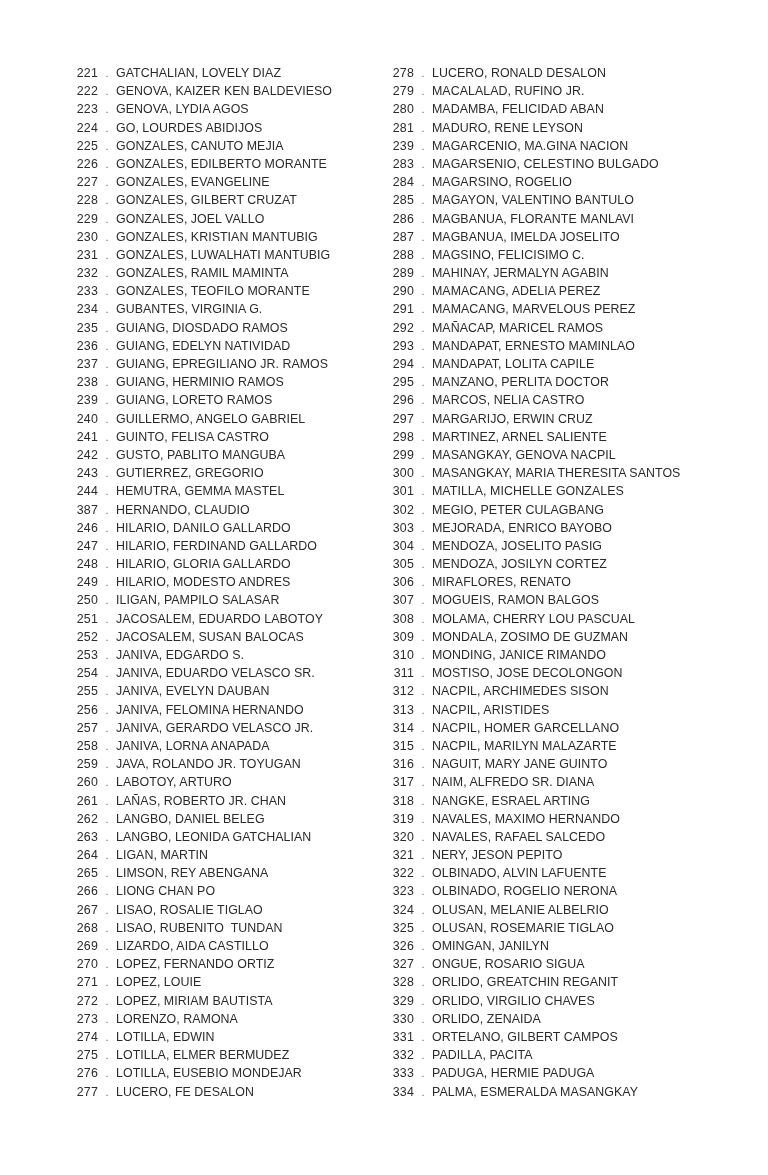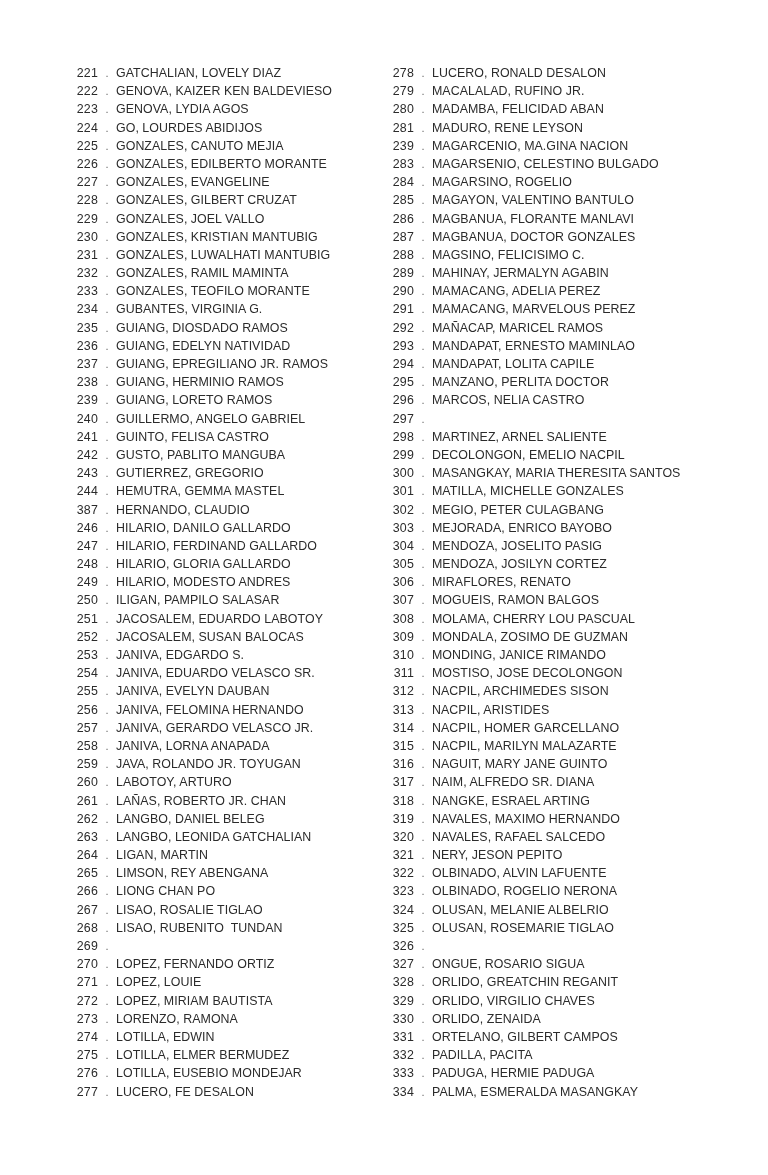--- a/index.html
+++ b/index.html
@@ -113,53 +113,53 @@
         <div class="entry"><span class="entry-number">259</span><span class="entry-dot">.</span><span class="entry-name">JAVA, ROLANDO JR. TOYUGAN</span></div>
         <div class="entry"><span class="entry-number">260</span><span class="entry-dot">.</span><span class="entry-name">LABOTOY, ARTURO</span></div>
         <div class="entry"><span class="entry-number">261</span><span class="entry-dot">.</span><span class="entry-name">LAÑAS, ROBERTO JR. CHAN</span></div>
         <div class="entry"><span class="entry-number">262</span><span class="entry-dot">.</span><span class="entry-name">LANGBO, DANIEL BELEG</span></div>
         <div class="entry"><span class="entry-number">263</span><span class="entry-dot">.</span><span class="entry-name">LANGBO, LEONIDA GATCHALIAN</span></div>
         <div class="entry"><span class="entry-number">264</span><span class="entry-dot">.</span><span class="entry-name">LIGAN, MARTIN</span></div>
         <div class="entry"><span class="entry-number">265</span><span class="entry-dot">.</span><span class="entry-name">LIMSON, REY ABENGANA</span></div>
         <div class="entry"><span class="entry-number">266</span><span class="entry-dot">.</span><span class="entry-name">LIONG CHAN PO</span></div>
         <div class="entry"><span class="entry-number">267</span><span class="entry-dot">.</span><span class="entry-name">LISAO, ROSALIE TIGLAO</span></div>
         <div class="entry"><span class="entry-number">268</span><span class="entry-dot">.</span><span class="entry-name">LISAO, RUBENITO  TUNDAN</span></div>
-        <div class="entry"><span class="entry-number">269</span><span class="entry-dot">.</span></div>
+        <div class="entry"><span class="entry-number">269</span><span class="entry-dot">.</span><span class="entry-name">LIZARDO, AIDA CASTILLO</span></div>
         <div class="entry"><span class="entry-number">270</span><span class="entry-dot">.</span><span class="entry-name">LOPEZ, FERNANDO ORTIZ</span></div>
         <div class="entry"><span class="entry-number">271</span><span class="entry-dot">.</span><span class="entry-name">LOPEZ, LOUIE</span></div>
         <div class="entry"><span class="entry-number">272</span><span class="entry-dot">.</span><span class="entry-name">LOPEZ, MIRIAM BAUTISTA</span></div>
         <div class="entry"><span class="entry-number">273</span><span class="entry-dot">.</span><span class="entry-name">LORENZO, RAMONA</span></div>
         <div class="entry"><span class="entry-number">274</span><span class="entry-dot">.</span><span class="entry-name">LOTILLA, EDWIN</span></div>
         <div class="entry"><span class="entry-number">275</span><span class="entry-dot">.</span><span class="entry-name">LOTILLA, ELMER BERMUDEZ</span></div>
         <div class="entry"><span class="entry-number">276</span><span class="entry-dot">.</span><span class="entry-name">LOTILLA, EUSEBIO MONDEJAR</span></div>
         <div class="entry"><span class="entry-number">277</span><span class="entry-dot">.</span><span class="entry-name">LUCERO, FE DESALON</span></div>
       </div>
     <div class="column column-right" id="col-right">
         <div class="entry"><span class="entry-number">278</span><span class="entry-dot">.</span><span class="entry-name">LUCERO, RONALD DESALON</span></div>
         <div class="entry"><span class="entry-number">279</span><span class="entry-dot">.</span><span class="entry-name">MACALALAD, RUFINO JR.</span></div>
         <div class="entry"><span class="entry-number">280</span><span class="entry-dot">.</span><span class="entry-name">MADAMBA, FELICIDAD ABAN</span></div>
         <div class="entry"><span class="entry-number">281</span><span class="entry-dot">.</span><span class="entry-name">MADURO, RENE LEYSON</span></div>
         <div class="entry"><span class="entry-number">239</span><span class="entry-dot">.</span><span class="entry-name">MAGARCENIO, MA.GINA NACION</span></div>
         <div class="entry"><span class="entry-number">283</span><span class="entry-dot">.</span><span class="entry-name">MAGARSENIO, CELESTINO BULGADO</span></div>
         <div class="entry"><span class="entry-number">284</span><span class="entry-dot">.</span><span class="entry-name">MAGARSINO, ROGELIO</span></div>
         <div class="entry"><span class="entry-number">285</span><span class="entry-dot">.</span><span class="entry-name">MAGAYON, VALENTINO BANTULO</span></div>
         <div class="entry"><span class="entry-number">286</span><span class="entry-dot">.</span><span class="entry-name">MAGBANUA, FLORANTE MANLAVI</span></div>
-        <div class="entry"><span class="entry-number">287</span><span class="entry-dot">.</span><span class="entry-name">MAGBANUA, DOCTOR GONZALES</span></div>
+        <div class="entry"><span class="entry-number">287</span><span class="entry-dot">.</span><span class="entry-name">MAGBANUA, IMELDA JOSELITO</span></div>
         <div class="entry"><span class="entry-number">288</span><span class="entry-dot">.</span><span class="entry-name">MAGSINO, FELICISIMO C.</span></div>
         <div class="entry"><span class="entry-number">289</span><span class="entry-dot">.</span><span class="entry-name">MAHINAY, JERMALYN AGABIN</span></div>
         <div class="entry"><span class="entry-number">290</span><span class="entry-dot">.</span><span class="entry-name">MAMACANG, ADELIA PEREZ</span></div>
         <div class="entry"><span class="entry-number">291</span><span class="entry-dot">.</span><span class="entry-name">MAMACANG, MARVELOUS PEREZ</span></div>
         <div class="entry"><span class="entry-number">292</span><span class="entry-dot">.</span><span class="entry-name">MAÑACAP, MARICEL RAMOS</span></div>
         <div class="entry"><span class="entry-number">293</span><span class="entry-dot">.</span><span class="entry-name">MANDAPAT, ERNESTO MAMINLAO</span></div>
         <div class="entry"><span class="entry-number">294</span><span class="entry-dot">.</span><span class="entry-name">MANDAPAT, LOLITA CAPILE</span></div>
         <div class="entry"><span class="entry-number">295</span><span class="entry-dot">.</span><span class="entry-name">MANZANO, PERLITA DOCTOR</span></div>
         <div class="entry"><span class="entry-number">296</span><span class="entry-dot">.</span><span class="entry-name">MARCOS, NELIA CASTRO</span></div>
-        <div class="entry"><span class="entry-number">297</span><span class="entry-dot">.</span></div>
+        <div class="entry"><span class="entry-number">297</span><span class="entry-dot">.</span><span class="entry-name">MARGARIJO, ERWIN CRUZ</span></div>
         <div class="entry"><span class="entry-number">298</span><span class="entry-dot">.</span><span class="entry-name">MARTINEZ, ARNEL SALIENTE</span></div>
-        <div class="entry"><span class="entry-number">299</span><span class="entry-dot">.</span><span class="entry-name">DECOLONGON, EMELIO NACPIL</span></div>
+        <div class="entry"><span class="entry-number">299</span><span class="entry-dot">.</span><span class="entry-name">MASANGKAY, GENOVA NACPIL</span></div>
         <div class="entry"><span class="entry-number">300</span><span class="entry-dot">.</span><span class="entry-name">MASANGKAY, MARIA THERESITA SANTOS</span></div>
         <div class="entry"><span class="entry-number">301</span><span class="entry-dot">.</span><span class="entry-name">MATILLA, MICHELLE GONZALES</span></div>
         <div class="entry"><span class="entry-number">302</span><span class="entry-dot">.</span><span class="entry-name">MEGIO, PETER CULAGBANG</span></div>
         <div class="entry"><span class="entry-number">303</span><span class="entry-dot">.</span><span class="entry-name">MEJORADA, ENRICO BAYOBO</span></div>
         <div class="entry"><span class="entry-number">304</span><span class="entry-dot">.</span><span class="entry-name">MENDOZA, JOSELITO PASIG</span></div>
         <div class="entry"><span class="entry-number">305</span><span class="entry-dot">.</span><span class="entry-name">MENDOZA, JOSILYN CORTEZ</span></div>
         <div class="entry"><span class="entry-number">306</span><span class="entry-dot">.</span><span class="entry-name">MIRAFLORES, RENATO</span></div>
         <div class="entry"><span class="entry-number">307</span><span class="entry-dot">.</span><span class="entry-name">MOGUEIS, RAMON BALGOS</span></div>
         <div class="entry"><span class="entry-number">308</span><span class="entry-dot">.</span><span class="entry-name">MOLAMA, CHERRY LOU PASCUAL</span></div>
         <div class="entry"><span class="entry-number">309</span><span class="entry-dot">.</span><span class="entry-name">MONDALA, ZOSIMO DE GUZMAN</span></div>
@@ -172,21 +172,21 @@
         <div class="entry"><span class="entry-number">316</span><span class="entry-dot">.</span><span class="entry-name">NAGUIT, MARY JANE GUINTO</span></div>
         <div class="entry"><span class="entry-number">317</span><span class="entry-dot">.</span><span class="entry-name">NAIM, ALFREDO SR. DIANA</span></div>
         <div class="entry"><span class="entry-number">318</span><span class="entry-dot">.</span><span class="entry-name">NANGKE, ESRAEL ARTING</span></div>
         <div class="entry"><span class="entry-number">319</span><span class="entry-dot">.</span><span class="entry-name">NAVALES, MAXIMO HERNANDO</span></div>
         <div class="entry"><span class="entry-number">320</span><span class="entry-dot">.</span><span class="entry-name">NAVALES, RAFAEL SALCEDO</span></div>
         <div class="entry"><span class="entry-number">321</span><span class="entry-dot">.</span><span class="entry-name">NERY, JESON PEPITO</span></div>
         <div class="entry"><span class="entry-number">322</span><span class="entry-dot">.</span><span class="entry-name">OLBINADO, ALVIN LAFUENTE</span></div>
         <div class="entry"><span class="entry-number">323</span><span class="entry-dot">.</span><span class="entry-name">OLBINADO, ROGELIO NERONA</span></div>
         <div class="entry"><span class="entry-number">324</span><span class="entry-dot">.</span><span class="entry-name">OLUSAN, MELANIE ALBELRIO</span></div>
         <div class="entry"><span class="entry-number">325</span><span class="entry-dot">.</span><span class="entry-name">OLUSAN, ROSEMARIE TIGLAO</span></div>
-        <div class="entry"><span class="entry-number">326</span><span class="entry-dot">.</span></div>
+        <div class="entry"><span class="entry-number">326</span><span class="entry-dot">.</span><span class="entry-name">OMINGAN, JANILYN</span></div>
         <div class="entry"><span class="entry-number">327</span><span class="entry-dot">.</span><span class="entry-name">ONGUE, ROSARIO SIGUA</span></div>
         <div class="entry"><span class="entry-number">328</span><span class="entry-dot">.</span><span class="entry-name">ORLIDO, GREATCHIN REGANIT</span></div>
         <div class="entry"><span class="entry-number">329</span><span class="entry-dot">.</span><span class="entry-name">ORLIDO, VIRGILIO CHAVES</span></div>
         <div class="entry"><span class="entry-number">330</span><span class="entry-dot">.</span><span class="entry-name">ORLIDO, ZENAIDA</span></div>
         <div class="entry"><span class="entry-number">331</span><span class="entry-dot">.</span><span class="entry-name">ORTELANO, GILBERT CAMPOS</span></div>
         <div class="entry"><span class="entry-number">332</span><span class="entry-dot">.</span><span class="entry-name">PADILLA, PACITA</span></div>
         <div class="entry"><span class="entry-number">333</span><span class="entry-dot">.</span><span class="entry-name">PADUGA, HERMIE PADUGA</span></div>
         <div class="entry"><span class="entry-number">334</span><span class="entry-dot">.</span><span class="entry-name">PALMA, ESMERALDA MASANGKAY</span></div>
       </div>
   </div>

